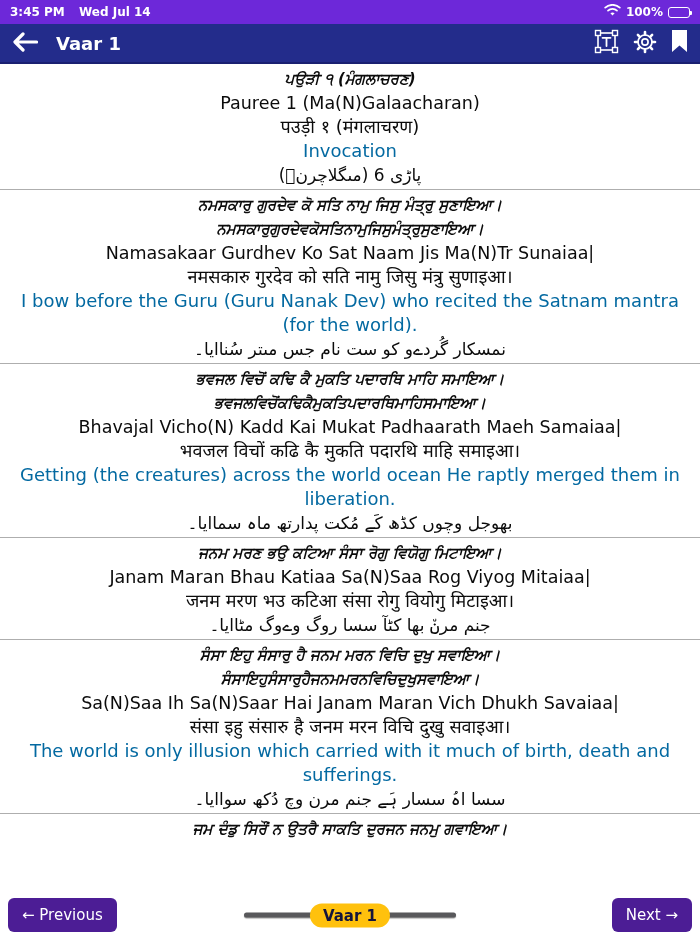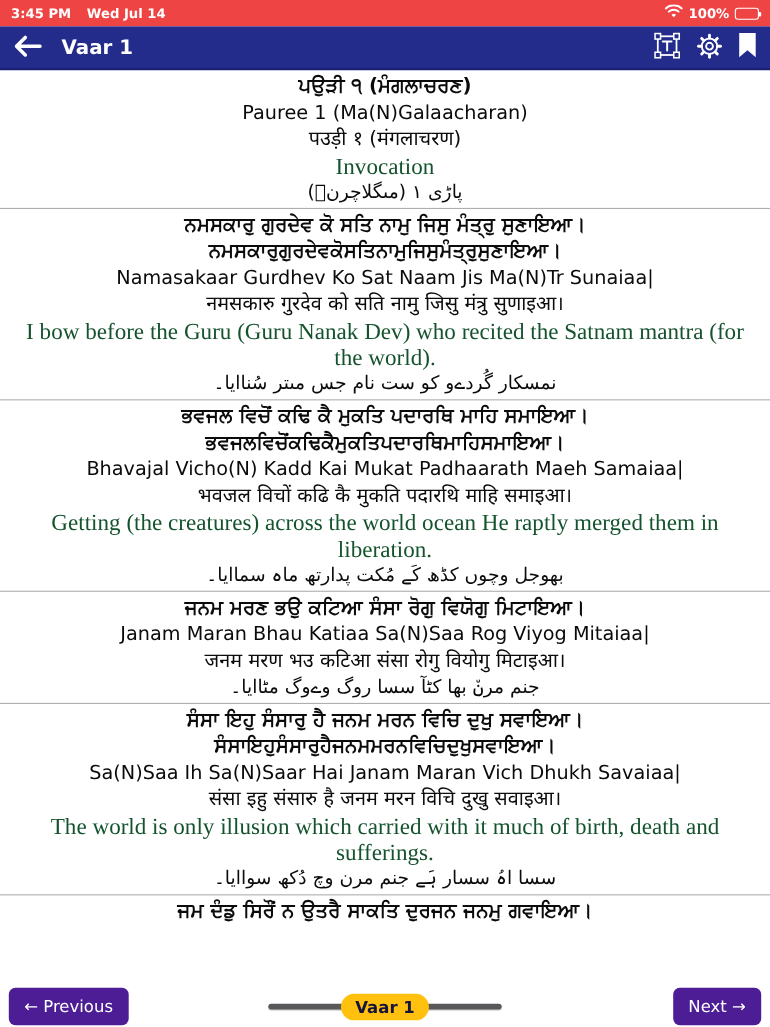--- a/index.html
+++ b/index.html
@@ -5,21 +5,21 @@
   html,body{margin:0;padding:0;}
   body{
     width:700px;height:934px;overflow:hidden;background:#fff;
     font-family:"DejaVu Sans","Liberation Sans",sans-serif;
     -webkit-font-smoothing:antialiased;color:#0c0c0c;
   }
   .app{width:700px;height:934px;display:flex;flex-direction:column;position:relative;}
 
   
   .status-bar{
-    height:24px;background:#ef4444;color:#fff;display:flex;
+    height:24px;background:#6d28d9;color:#fff;display:flex;
     align-items:center;justify-content:space-between;padding:0 10px;
     font-size:12px;font-weight:700;flex:0 0 auto;
   }
   .sb-left span{margin-right:10px;}
   .sb-right{display:flex;align-items:center;gap:5px;font-weight:600;}
   .battery{width:22px;height:11px;border:1px solid #fff;border-radius:3px;position:relative;padding:1px;box-sizing:border-box;}
   .battery .fill{width:100%;height:100%;background:#fff;border-radius:1px;}
   .battery:after{content:"";position:absolute;right:-3px;top:3px;width:2px;height:4px;background:#fff;border-radius:0 1px 1px 0;}
 
   
@@ -29,24 +29,24 @@
   }
   .nav-bar button{background:none;border:none;padding:0;cursor:pointer;display:flex;align-items:center;}
   .nav-title{color:#fff;font-size:18px;font-weight:700;margin-left:18px;}
   .nav-actions{margin-left:auto;display:flex;align-items:center;gap:14px;}
 
   
   .content{flex:1 1 auto;overflow:hidden;background:#fff;}
   .block{padding:3px 10px 2px;text-align:center;}
   .verse{border-top:1px solid #aeaeae;}
   .block p{margin:0;}
-  .l-gurmukhi{font-size:18px;font-weight:700;line-height:24px;color:#0b0b0b;}
+  .l-gurmukhi{font-size:15px;font-weight:700;line-height:24px;color:#0b0b0b;font-style:italic;}
   .l-roman{font-size:17.5px;line-height:24px;color:#0b0b0b;}
   .l-hindi{font-size:18px;line-height:24px;color:#0b0b0b;}
-  .l-english{font-size:21px;line-height:24px;color:#14532d;font-family:Liberation Serif, serif;}
+  .l-english{font-size:18px;line-height:24px;color:#0369a1;}
   .l-urdu{font-size:17px;line-height:24px;direction:rtl;color:#0b0b0b;}
 
   
   .bottom-bar{
     height:38px;flex:0 0 auto;background:#fff;display:flex;align-items:center;
     justify-content:space-between;padding:0 8px;position:relative;
   }
   .nav-btn{
     background:#4c1d95;color:#fff;border:none;border-radius:6px;
     font-size:15px;font-weight:400;padding:8px 14px;cursor:pointer;
@@ -136,21 +136,21 @@
     </div>
   </div>
 
   <div class="content">
 
     <section class="block">
       <p class="l-gurmukhi">ਪਉੜੀ ੧ (ਮੰਗਲਾਚਰਣ)</p>
       <p class="l-roman">Pauree 1 (Ma(N)Galaacharan)</p>
       <p class="l-hindi">पउड़ी १ (मंगलाचरण)</p>
       <p class="l-english">Invocation</p>
-      <p class="l-urdu">پاڑی ۱ (مںگلاچرن٘)</p>
+      <p class="l-urdu">پاڑی 6 (مںگلاچرن٘)</p>
     </section>
 
     <section class="block verse">
       <p class="l-gurmukhi">ਨਮਸਕਾਰੁ ਗੁਰਦੇਵ ਕੋ ਸਤਿ ਨਾਮੁ ਜਿਸੁ ਮੰਤ੍ਰੁ ਸੁਣਾਇਆ।</p>
       <p class="l-gurmukhi">ਨਮਸਕਾਰੁਗੁਰਦੇਵਕੋਸਤਿਨਾਮੁਜਿਸੁਮੰਤ੍ਰੁਸੁਣਾਇਆ।</p>
       <p class="l-roman">Namasakaar Gurdhev Ko Sat Naam Jis Ma(N)Tr Sunaiaa|</p>
       <p class="l-hindi">नमसकारु गुरदेव को सति नामु जिसु मंत्रु सुणाइआ।</p>
       <p class="l-english">I bow before the Guru (Guru Nanak Dev) who recited the Satnam mantra (for the world).</p>
       <p class="l-urdu">نمسکار گُردےو کو ست نام جس مںتر سُناایا۔</p>
     </section>

